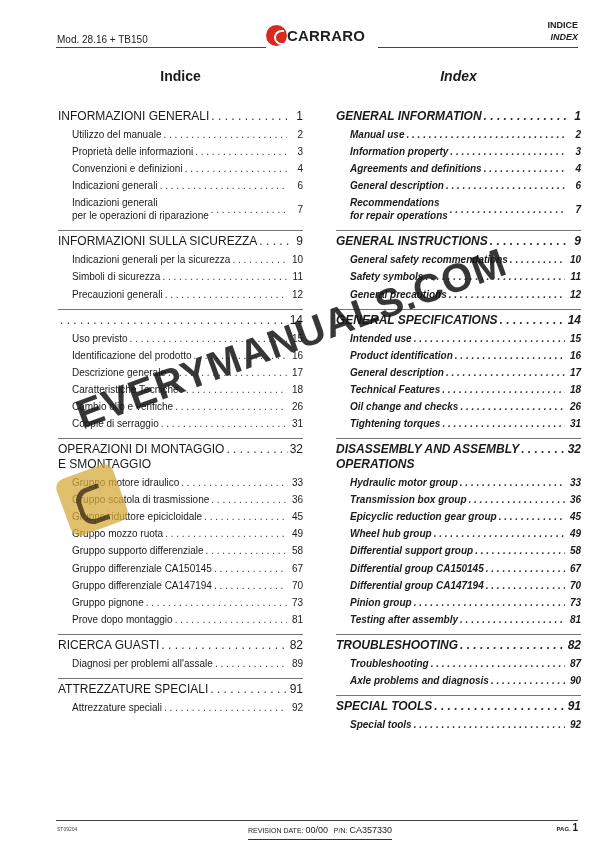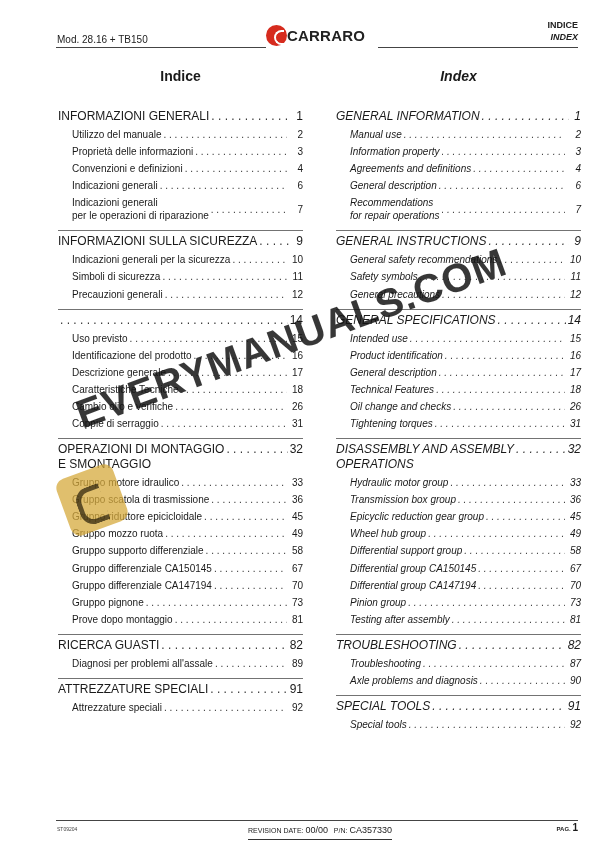--- a/index.html
+++ b/index.html
@@ -26,21 +26,21 @@
   .section { border-top:1px solid #737373; padding-top:3px; margin-bottom:8px; }
   .section:first-of-type { border-top:none; }
   .sec-row { display:flex; align-items:flex-start; font-size:12px; line-height:15px; margin-bottom:4px; }
   .sec-row .lbl { white-space:pre-line; }
   .dots { flex:1; overflow:hidden; white-space:nowrap; margin:0 2px; color:#333; }
   .dots::after { content:". . . . . . . . . . . . . . . . . . . . . . . . . . . . . . . . . . . . . . . . . . . . . . . . . . . . . . . . . . . ."; }
   .pg { text-align:right; min-width:10px; }
 
   .item { display:flex; align-items:center; font-size:10px; line-height:13px; padding-left:14px; margin-bottom:4.1px; }
   .item .lbl { white-space:pre-line; }
-  .col-en .sec-row, .col-en .item { font-style:italic; }
+  .col-en .sec-row, .col-en .item { font-style:italic;font-weight:bold; }
   .item .pg { min-width:14px; }
 
   
   .wm { position:absolute; left:70px; top:395px; transform:rotate(-20deg); transform-origin:left top; font-size:40px; font-weight:bold; color:rgba(20,20,20,0.85); letter-spacing:1px; pointer-events:none; white-space:nowrap; }
   .wm-badge { position:absolute; left:62px; top:470px; width:60px; height:60px; border-radius:10px; background:rgba(214,170,60,0.75); transform:rotate(-20deg); pointer-events:none; }
   .wm-badge::after { content:""; position:absolute; left:14px; top:16px; width:22px; height:28px; border:5px solid rgba(40,30,10,0.7); border-right:none; border-radius:14px 0 0 14px; }
 
   
   .ftr-line { position:absolute; left:56px; top:820px; width:522px; height:1px; background:#444; }
   .ftr-code { position:absolute; left:57px; top:826px; font-size:5px; color:#444; }

